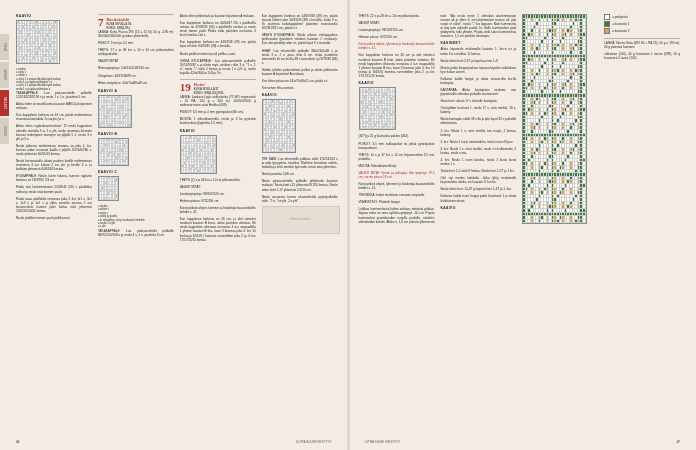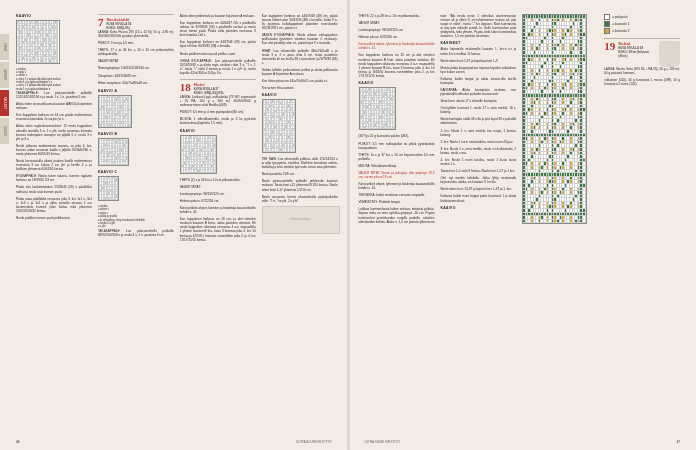--- a/index.html
+++ b/index.html
@@ -1115,21 +1115,21 @@
       </div>
       <p>TAKAKAPPALE: Luo pääsuunnitelle pulkoille 84/92/100/108 s ja neulo 3 s, 2 n -joustinta 6 cm.</p>
       <p>Aloita sitten pitkiteeulo ja kaavion kirjanteen A mukaan.</p>
       <p>Kun kappaleen korkeus on 40/44/47 /50 s päälleellä raihtaa ne 32/33/35 (56) s päälleellä varhan ja neulo ensin toinen puoli. Päätä valla pääntien reunassa 3 krsn kutoilaa 1x6 s.</p>
       <p>Kun kappaleen korkeus on 44/47/48 /49) cm, päätä loput ell olan 30/33/35 (38) s kerralla.</p>
       <p>Neulo päälleen toinen puoli peiliku- vasti.</p>
       <p>OIKEA ETUKAPPALE: Luo pääsuunnitelle pulkoille 55/53/59/62 s ja aloita myö- neuleet rukin 3 o, *1 s, 1 o*, toista *-* vielä 2 kertaa ja neulo 1 n (=9 s), neulo kapulla 42/at/300/at 1/4l ja 3 n.</p>
 
       <div class="patternCard">
         <div class="pcHead">
-          <div class="pcNum">18</div>
+          <div class="pcNum">19</div>
           <div>
             <div class="pcTitle">Huivi</div>
             <div class="pcSub">KUVA SIVULLA 57</div>
             <div class="pcSub">KOKO: S/M(L/XL)/XXL</div>
           </div>
         </div>
         <p>LANKA: Lankava Lyyti -sukkalanka (75 WO superwash + 25 PA, 100 g = 300 m): 400/500/500 g nadenvarvisina väriä Heikka (069).</p>
         <p>PUIKOT: 3,5 mm ja 4 mm pyöröpuikot (80 cm).</p>
         <p>MOUTA: 1 silmukkamerkki, neula ja 3 kx pyöreitä kumineuhaa (läpimitta 1,5 mm).</p>
       </div>
@@ -3679,29 +3679,20 @@
       <div class="legend">
         <span class="sw" style="background:#3f7a46"></span>
         <span>= kuvioväri 1</span>
       </div>
       <div class="legend">
         <span class="sw" style="background:#d9a441"></span>
         <span>= kuvioväri 2</span>
       </div>
 
       <div class="patternCard">
-        <div class="pcHead">
-          <div class="pcNum">19</div>
-          <div>
-            <div class="pcTitle">Sukat</div>
-            <div class="pcSub">KUVA SIVULLA 28</div>
-            <div class="pcSub">KOKO: 39 tai (helposti yllitus)</div>
-          </div>
-          <div class="sockShape"></div>
-        </div>
         <p>LANKA: Novita Vista (WO 80 + PA 25), 50 g = 190 m): 60 g päävärä luonnon-</p>
         <p>valkoinen (010), 40 g kuviovärä 1 musta (099), 20 g kuviovärä 2 vares (102).</p>
       </div>
     </div>
 
     <div class="footer">
       <span>ULTRA SUURI KIRJOTYÖ</span>
       <span class="pagenum">47</span>
     </div>
   </div>

